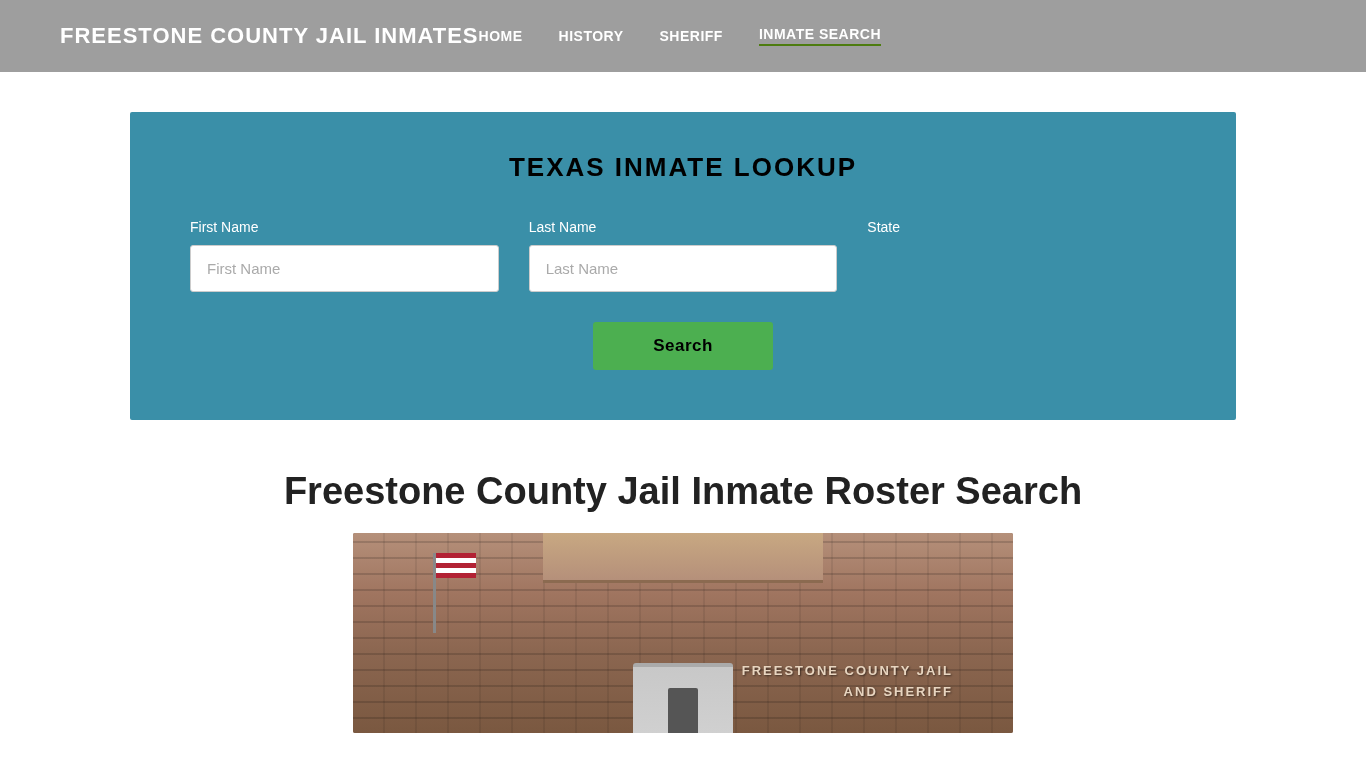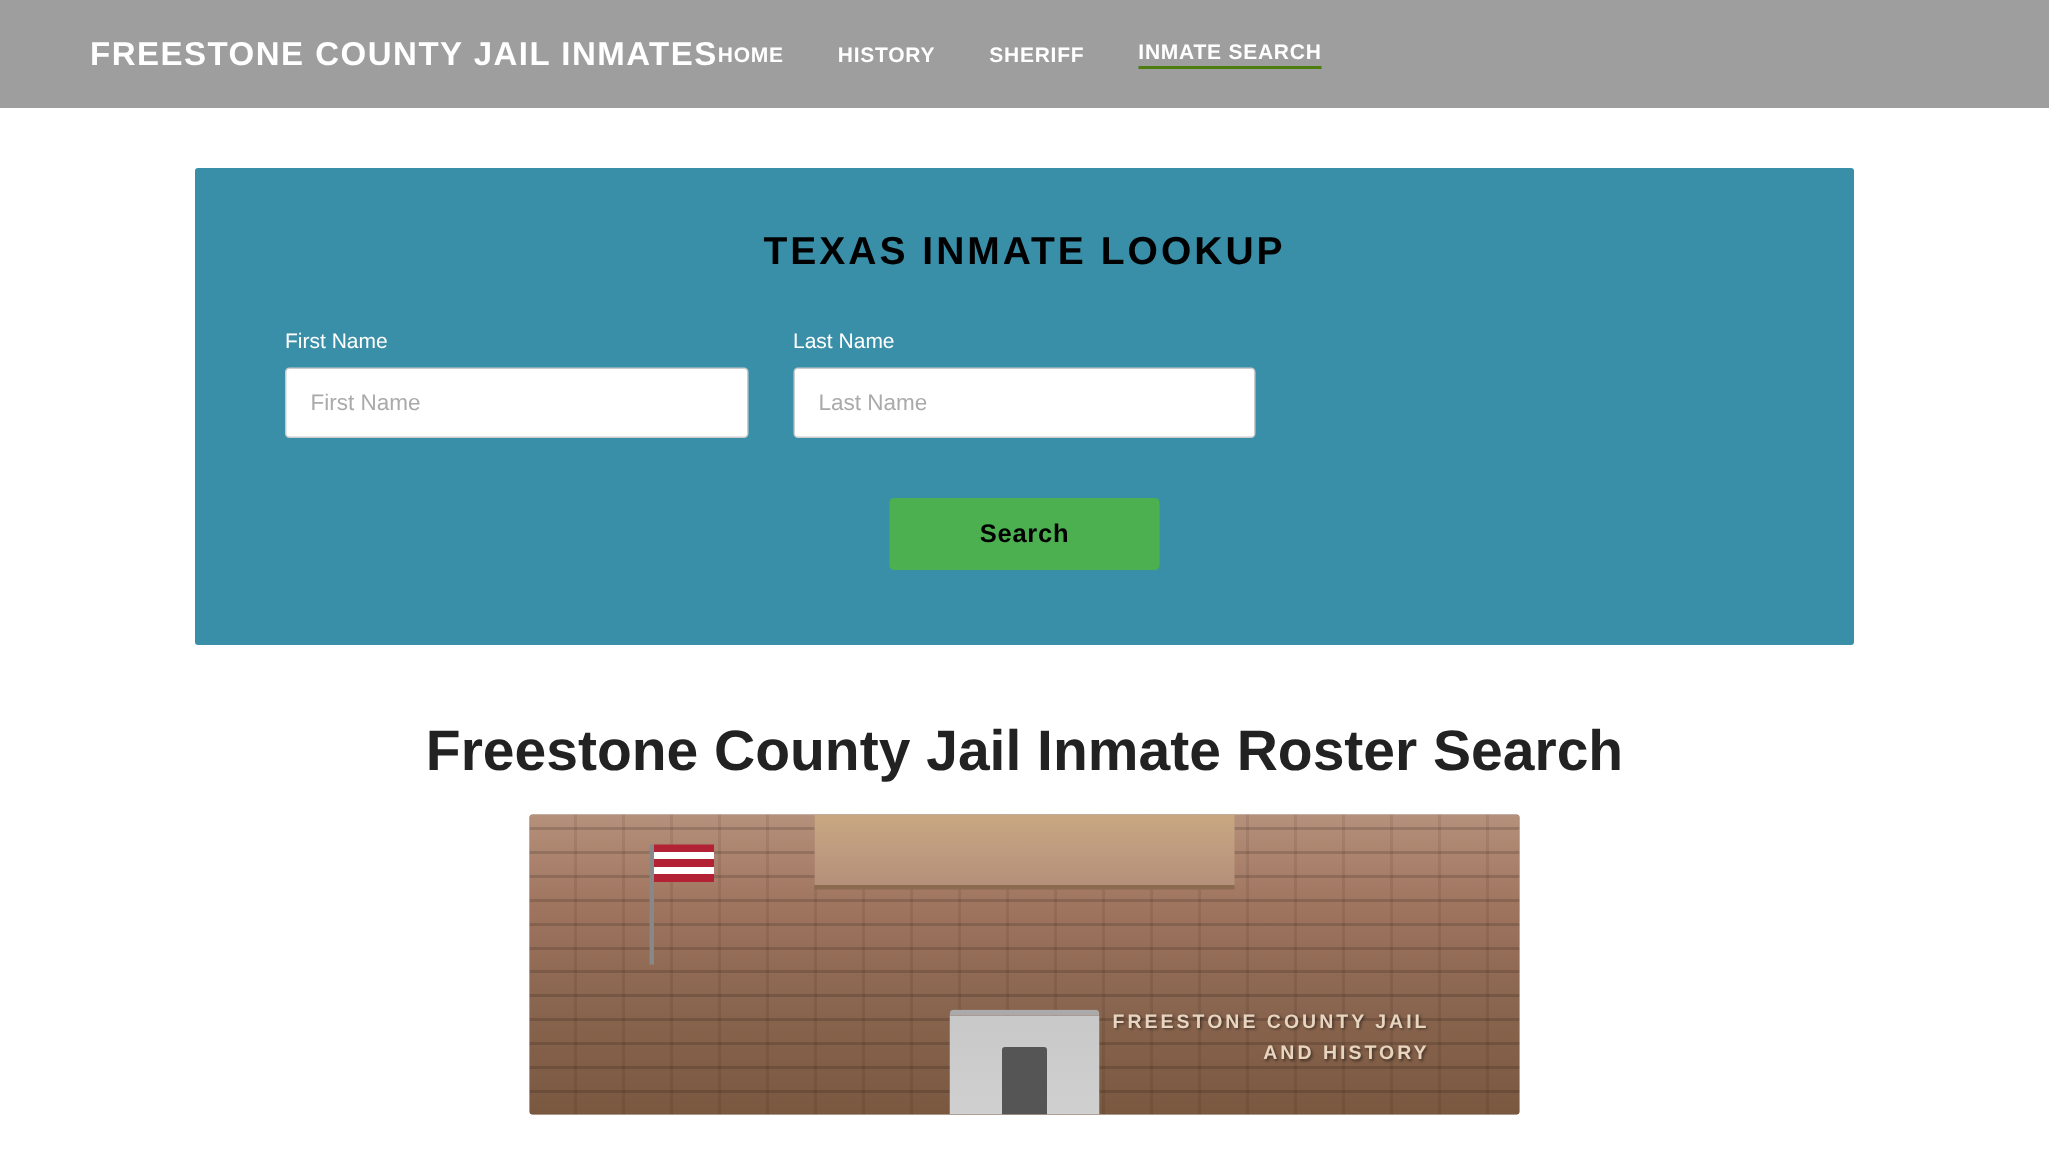--- a/index.html
+++ b/index.html
@@ -74,21 +74,21 @@
       font-size: 26px;
       font-weight: 700;
       letter-spacing: 2px;
       text-transform: uppercase;
       margin-bottom: 36px;
     }
 
     .form-row {
       display: flex;
       gap: 30px;
-      margin-bottom: 40px;
+      margin-bottom: 30px;
     }
 
     .form-group {
       display: flex;
       flex-direction: column;
       flex: 1;
     }
 
     .form-label {
       color: #fff;
@@ -294,20 +294,21 @@
       <label class="form-label">First Name</label>
       <input class="form-input" type="text" placeholder="First Name" style="">
     </div>
 
     <div class="form-group">
       <label class="form-label">Last Name</label>
       <input class="form-input" type="text" placeholder="Last Name" style="">
     </div>
 
     <div class="form-group">
+      <label class="form-label">State</label>
     </div>
   </div>
 
   <div class="search-btn-row">
     <button class="search-btn">Search</button>
   </div>
 </section>
 
 <div class="page-title-section">
   <h2 class="page-title">Freestone County Jail Inmate Roster Search</h2>
@@ -318,17 +319,17 @@
     <div class="building-bg">
       <div class="brick-overlay"></div>
       <div class="building-top"></div>
       <div class="flag-pole"></div>
       <div class="flag"></div>
       <div class="building-entrance">
         <div class="entrance-door"></div>
       </div>
       <div class="building-sign">
         <span>FREESTONE COUNTY JAIL</span><br>
-        <span>AND HISTORY</span>
+        <span>AND SHERIFF</span>
       </div>
     </div>
   </div>
 </div>
 
 </body></html>

